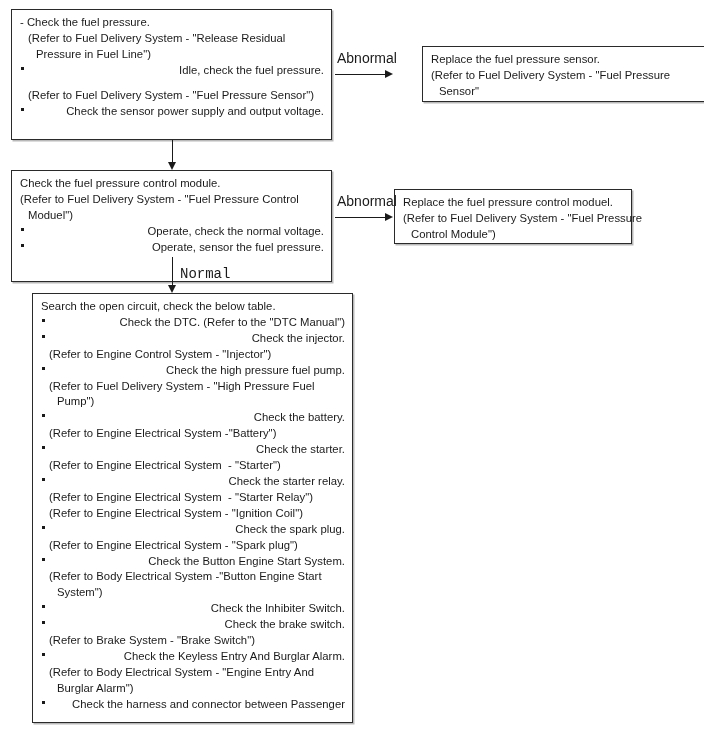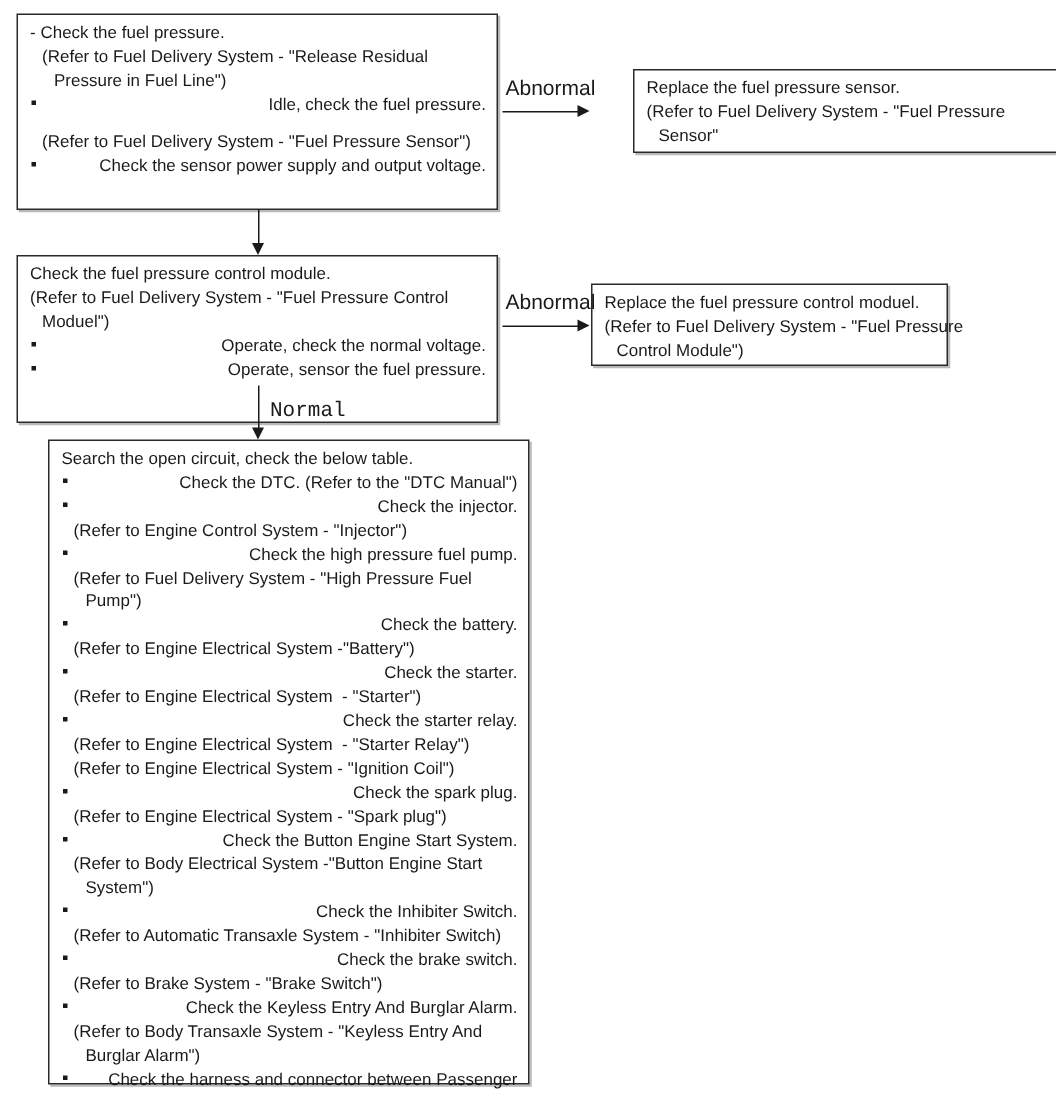--- a/index.html
+++ b/index.html
@@ -165,24 +165,23 @@
       <div class="line ind1">(Refer to Engine Electrical System  - "Starter")</div>
       <div class="line bul">Check the starter relay.</div>
       <div class="line ind1">(Refer to Engine Electrical System  - "Starter Relay")</div>
       <div class="line ind1">(Refer to Engine Electrical System - "Ignition Coil")</div>
       <div class="line bul">Check the spark plug.</div>
       <div class="line ind1">(Refer to Engine Electrical System - "Spark plug")</div>
       <div class="line bul">Check the Button Engine Start System.</div>
       <div class="line ind1">(Refer to Body Electrical System -"Button Engine Start</div>
       <div class="line ind2">System")</div>
       <div class="line bul">Check the Inhibiter Switch.</div>
-      <div class="line ind1">(Refer to Automatic Transaxle System - "Inhibiter Switch)</div>
       <div class="line bul">Check the brake switch.</div>
       <div class="line ind1">(Refer to Brake System - "Brake Switch")</div>
       <div class="line bul">Check the Keyless Entry And Burglar Alarm.</div>
-      <div class="line ind1">(Refer to Body Transaxle System - "Keyless Entry And</div>
+      <div class="line ind1">(Refer to Body Electrical System - "Engine Entry And</div>
       <div class="line ind2">Burglar Alarm")</div>
       <div class="line bul">Check the harness and connector between Passenger</div>
 
     </div>
   </div>
 
 </div>
 
 </body></html>

